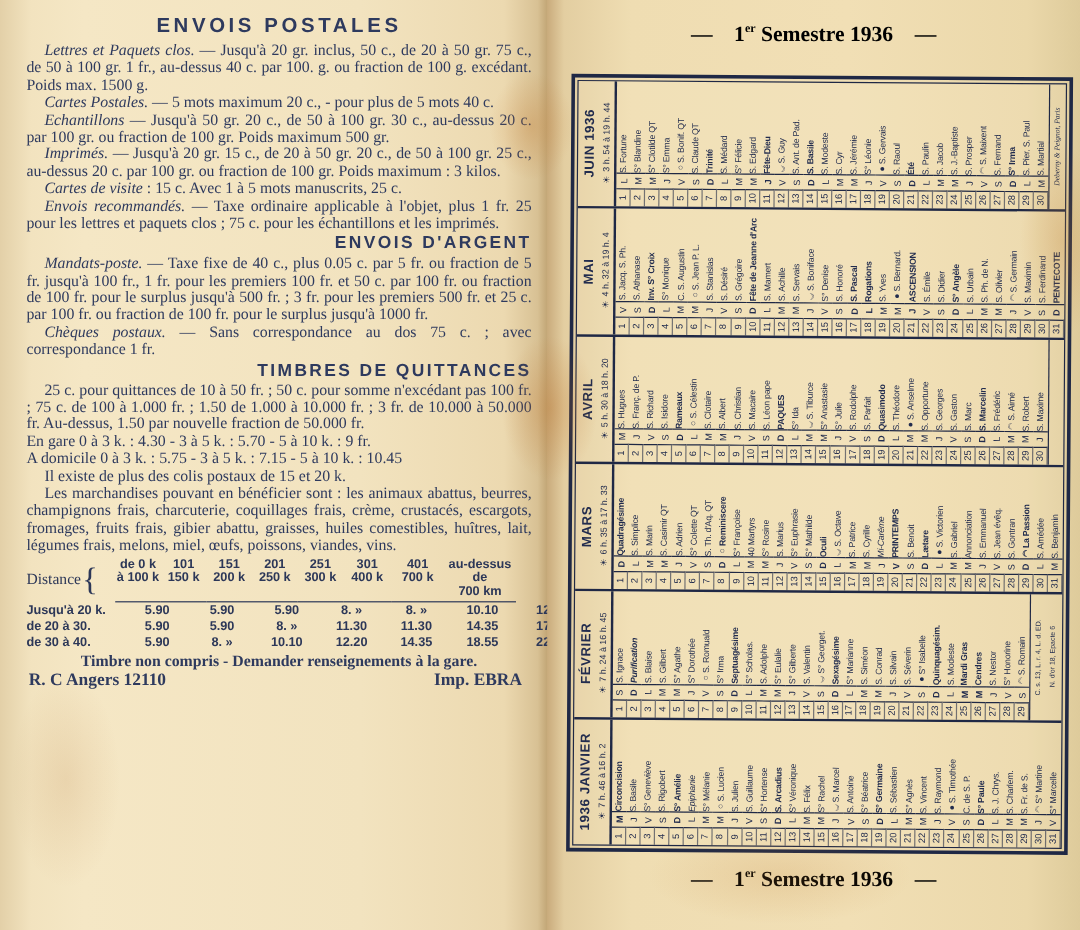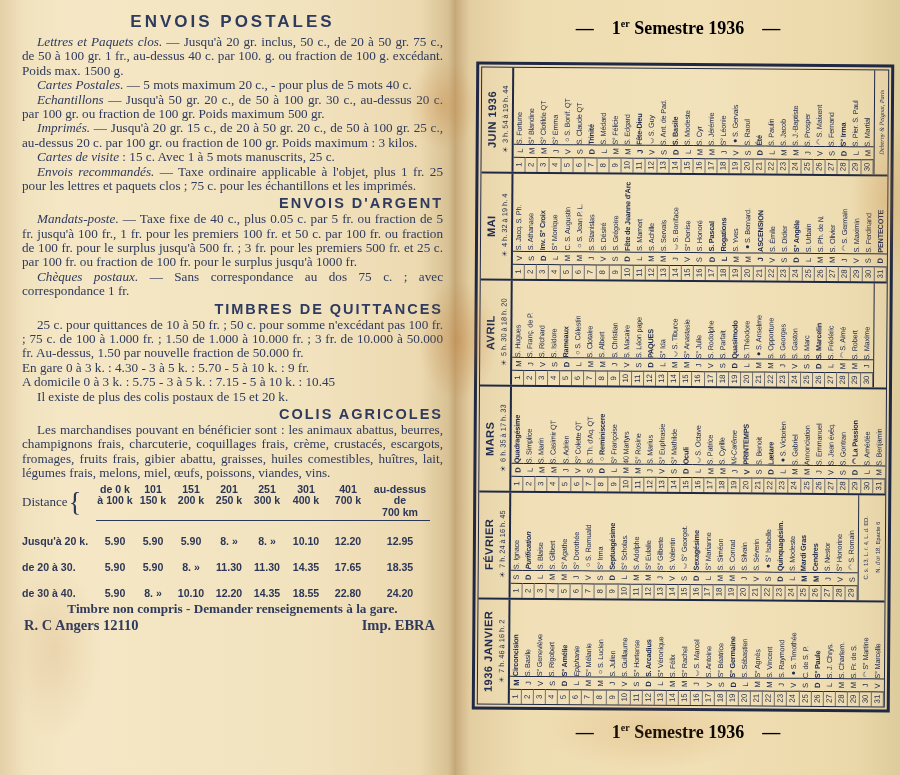--- a/index.html
+++ b/index.html
@@ -22,21 +22,21 @@
   .para.flush{text-indent:0;}
   .para .lead{font-style:italic;}
 
   .tbl{width:410px;margin-top:3px;color:#2c3758;}
   .tbl-head{display:flex;}
   .tbl-head .lbl{width:74px;display:flex;align-items:center;font-size:13px;}
   .tbl-head .brace{font-size:27px;font-weight:400;line-height:24px;margin-left:1px;}
   .tbl-cols{flex:1;display:grid;grid-template-columns:38px 38px 38px 38px 38px 40px 44px 60px;}
   .th{font-weight:bold;font-size:10.6px;text-align:center;line-height:1.12;
       font-family:"Liberation Sans",sans-serif;border-bottom:1.5px solid #2c3758;padding-bottom:1px;}
-  .trow{display:grid;grid-template-columns:74px 38px 38px 38px 38px 38px 40px 44px 60px;margin-top:14px;}
+  .trow{display:grid;grid-template-columns:74px 38px 38px 38px 38px 38px 40px 44px 60px;margin-top:1px;gap:16px;}
   .tl{font-weight:bold;font-size:10.6px;font-family:"Liberation Sans",sans-serif;}
   .tv{font-weight:bold;font-size:10.6px;text-align:center;font-family:"Liberation Sans",sans-serif;}
   .note{font-size:13.2px;font-weight:bold;text-align:center;margin-top:2px;}
   .foot{display:flex;justify-content:space-between;font-weight:bold;font-size:14.5px;padding:0 8px 0 2px;}
 
   
   .semestre{position:absolute;left:456px;width:444px;text-align:center;
     font-weight:bold;font-size:18px;color:#000000;}
   .semestre .dash{display:inline-block;margin:0 18px;}
   .semestre sup{font-size:10px;}
@@ -88,21 +88,20 @@
         <p class="para"><span class="lead">Cartes de visite</span><span> : </span><span>15 c. Avec 1 à 5 mots manuscrits, 25 c.</span></p>
         <p class="para"><span class="lead">Envois recommandés.</span><span> — </span><span>Taxe ordinaire applicable à l'objet, plus 1 fr. 25 pour les lettres et paquets clos ; 75 c. pour les échantillons et les imprimés.</span></p>
         <div class="heading">ENVOIS  D'ARGENT</div>
         <p class="para"><span class="lead">Mandats-poste.</span><span> — </span><span>Taxe fixe de 40 c., plus 0.05 c. par 5 fr. ou fraction de 5 fr. jusqu'à 100 fr., 1 fr. pour les premiers 100 fr. et 50 c. par 100 fr. ou fraction de 100 fr. pour le surplus jusqu'à 500 fr. ; 3 fr. pour les premiers 500 fr. et 25 c. par 100 fr. ou fraction de 100 fr. pour le surplus jusqu'à 1000 fr.</span></p>
         <p class="para"><span class="lead">Chèques postaux.</span><span> — </span><span>Sans correspondance au dos 75 c. ; avec correspondance 1 fr.</span></p>
         <div class="heading">TIMBRES  DE  QUITTANCES</div>
         <p class="para"><span>25 c. pour quittances de 10 à 50 fr. ; 50 c. pour somme n'excédant pas 100 fr. ; 75 c. de 100 à 1.000 fr. ; 1.50 de 1.000 à 10.000 fr. ; 3 fr. de 10.000 à 50.000 fr. Au-dessus, 1.50 par nouvelle fraction de 50.000 fr.</span></p>
         <p class="para flush"><span>En gare   0 à 3 k. : 4.30 - 3 à 5 k. : 5.70 - 5 à 10 k. :  9 fr.</span></p>
         <p class="para flush"><span>A domicile 0 à 3 k. : 5.75 - 3 à 5 k. : 7.15 - 5 à 10 k. : 10.45</span></p>
         <p class="para"><span>Il existe de plus des colis postaux de 15 et 20 k.</span></p>
-        <div class="heading">COLIS  AGRICOLES</div>
         <p class="para"><span>Les marchandises pouvant en bénéficier sont : les animaux abattus, beurres, champignons frais, charcuterie, coquillages frais, crème, crustacés, escargots, fromages, fruits frais, gibier abattu, graisses, huiles comestibles, huîtres, lait, légumes frais, melons, miel, œufs, poissons, viandes, vins.</span></p>
       </div>
 
     <div class="tbl" id="colis-table">
       <div class="tbl-head">
         <div class="lbl">
           <span>Distance</span>
           <span class="brace">{</span>
         </div>
         <div class="tbl-cols" id="tbl-cols">

